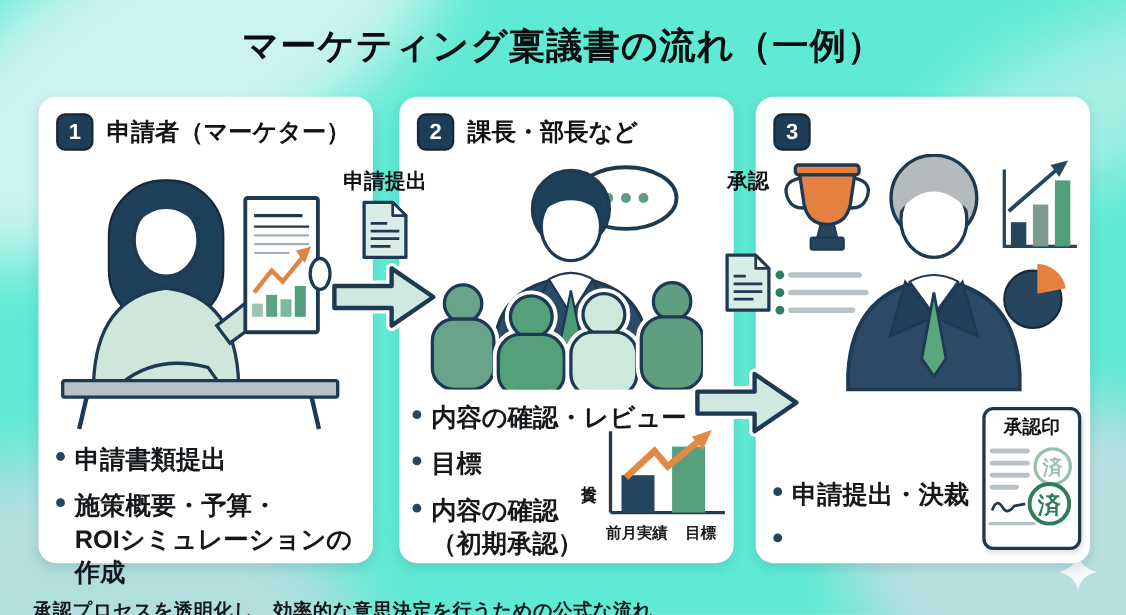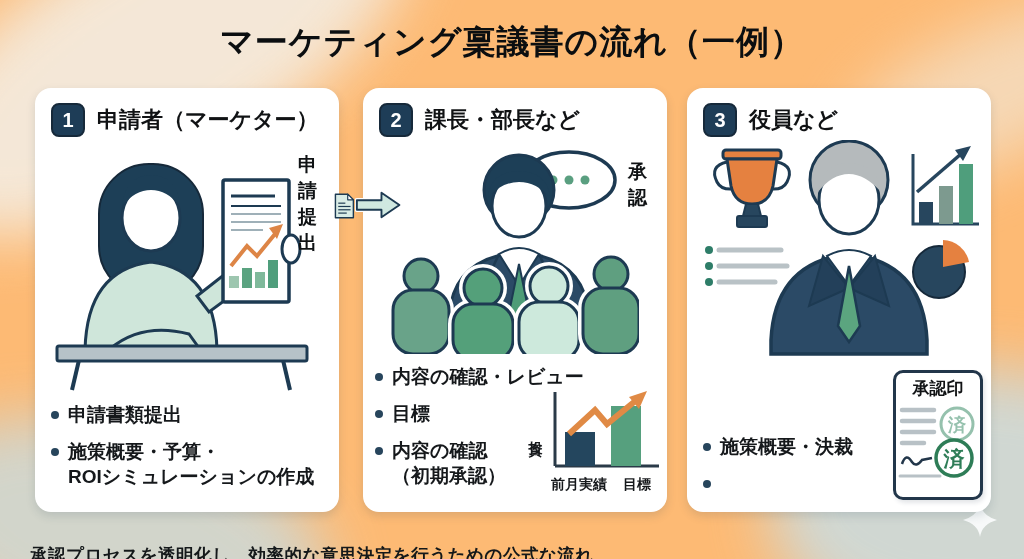--- a/index.html
+++ b/index.html
@@ -1,18 +1,18 @@
 <!DOCTYPE html>
 <html lang="ja"><head>
 <meta charset="utf-8">
 <style>
   * { margin:0; padding:0; box-sizing:border-box; }
   html,body { width:1024px; height:559px; }
   body { font-family:"Liberation Sans","DejaVu Sans",sans-serif; }
-  .stage { position:relative; width:1024px; height:559px; background:#fdba74; overflow:hidden; }
+  .stage { position:relative; width:1024px; height:559px; background:#5eead4; overflow:hidden; }
 
   
   .bg-shape { position:absolute; filter:blur(30px); border-radius:45%; }
   .bg1 { width:560px; height:240px; left:-120px; top:-70px; background:#f2f7f8; opacity:.75; transform:rotate(-32deg); }
   .bg2 { width:420px; height:220px; left:-90px; top:430px; background:#c8dce1; opacity:.8; transform:rotate(15deg); }
   .bg3 { width:400px; height:260px; left:770px; top:370px; background:#c9dde3; opacity:.85; }
   .bg4 { width:300px; height:130px; left:840px; top:30px; background:#eef5f6; opacity:.5; transform:rotate(-25deg); }
 
   .main-title { position:absolute; top:20px; left:0; width:100%; text-align:center;
     font-size:33px; font-weight:900; color:#0b0e10; letter-spacing:1px; }
@@ -30,24 +30,24 @@
   .illu1 { left:16px; top:66px; }
   .illu2 { left:28px; top:60px; }
   .illu3 { left:10px; top:52px; }
 
   .bullets { position:absolute; display:flex; flex-direction:column; gap:12px; }
   .bullets-1 { left:16px; top:314px; width:272px; }
   .bullets-2 { left:12px; top:276px; width:270px; }
   .bullets-3 { left:16px; top:346px; width:200px; }
   .bullet { display:flex; gap:9px; }
   .bullet .dot { width:8px; height:8px; border-radius:50%; background:#27455c; margin-top:9px; flex:none; }
-  .bullet .txt { font-size:19px; font-weight:700; color:#15181b; line-height:1.32; white-space:pre-line; }
+  .bullet .txt { font-size:23px; font-weight:700; color:#15181b; line-height:1.32; white-space:pre-line; }
 
   
-  .flow { position:absolute; top:152px; width:104px; display:flex; flex-direction:row; align-items:center; z-index:5; }
+  .flow { position:absolute; top:152px; width:104px; display:flex; flex-direction:column; align-items:center; z-index:5; }
   .flow1 { left:298px; } .flow2 { left:628px;gap:48px; }
   .flow-label { font-size:19px; font-weight:800; color:#0f1214; }
   .flow .doc { margin-top:3px; }
   .flow .arrow { margin-top:1px; }
 
   
   .mini-chart { position:absolute; left:164px; top:302px; width:136px; }
   .mc-row { display:flex; align-items:center; }
   .mc-ylabel { writing-mode:vertical-rl; text-orientation:upright; font-size:14px; font-weight:700;
     color:#15181b; margin-right:2px; letter-spacing:2px; }
@@ -218,21 +218,20 @@
       <div class="mc-labels">
         <span class="mc-l1">前月実績</span>
         <span class="mc-l2">目標</span>
       </div>
     </div>
   </div>
 
   <div class="panel panel3">
     <div class="panel-header">
       <div class="badge">3</div>
-      <div class="panel-title">役員など</div>
     </div>
 
     <svg class="illu illu3" width="284" height="228" viewBox="0 0 284 228">
 
       <g>
         <rect x="26" y="10" width="58" height="9" rx="3" fill="#e58140" stroke="#1d3a52" stroke-width="3"></rect>
         <path d="M30,19 L80,19 L76,46 Q72,64 55,64 Q38,64 34,46 Z" fill="#e58140" stroke="#1d3a52" stroke-width="3"></path>
         <path d="M30,22 Q12,26 20,42 Q24,50 36,49" fill="none" stroke="#1d3a52" stroke-width="3"></path>
         <path d="M80,22 Q98,26 90,42 Q86,50 74,49" fill="none" stroke="#1d3a52" stroke-width="3"></path>
         <path d="M49,64 L61,64 L64,76 L46,76 Z" fill="#27465e" stroke="#1d3a52" stroke-width="2"></path>
@@ -268,21 +267,21 @@
 
       <g>
         <circle cx="242" cy="132" r="26" fill="#27465e" stroke="#16293a" stroke-width="2"></circle>
         <path d="M246,127 L246,100 A27,27 0 0 1 272,122 Z" fill="#e58140"></path>
       </g>
     </svg>
 
     <div class="bullets bullets-3">
       <div class="bullet">
         <span class="dot"></span>
-        <span class="txt">施策概要・決裁</span>
+        <span class="txt">申請提出・決裁</span>
       </div>
       <div class="bullet">
         <span class="dot"></span>
       </div>
     </div>
 
     <div class="stamp-card">
       <div class="stamp-title">承認印</div>
       <svg class="stamp-body" width="84" height="92" viewBox="0 0 84 92">
         <line x1="6" y1="8" x2="38" y2="8" stroke="#b8c1c6" stroke-width="4.5" stroke-linecap="round"></line>

